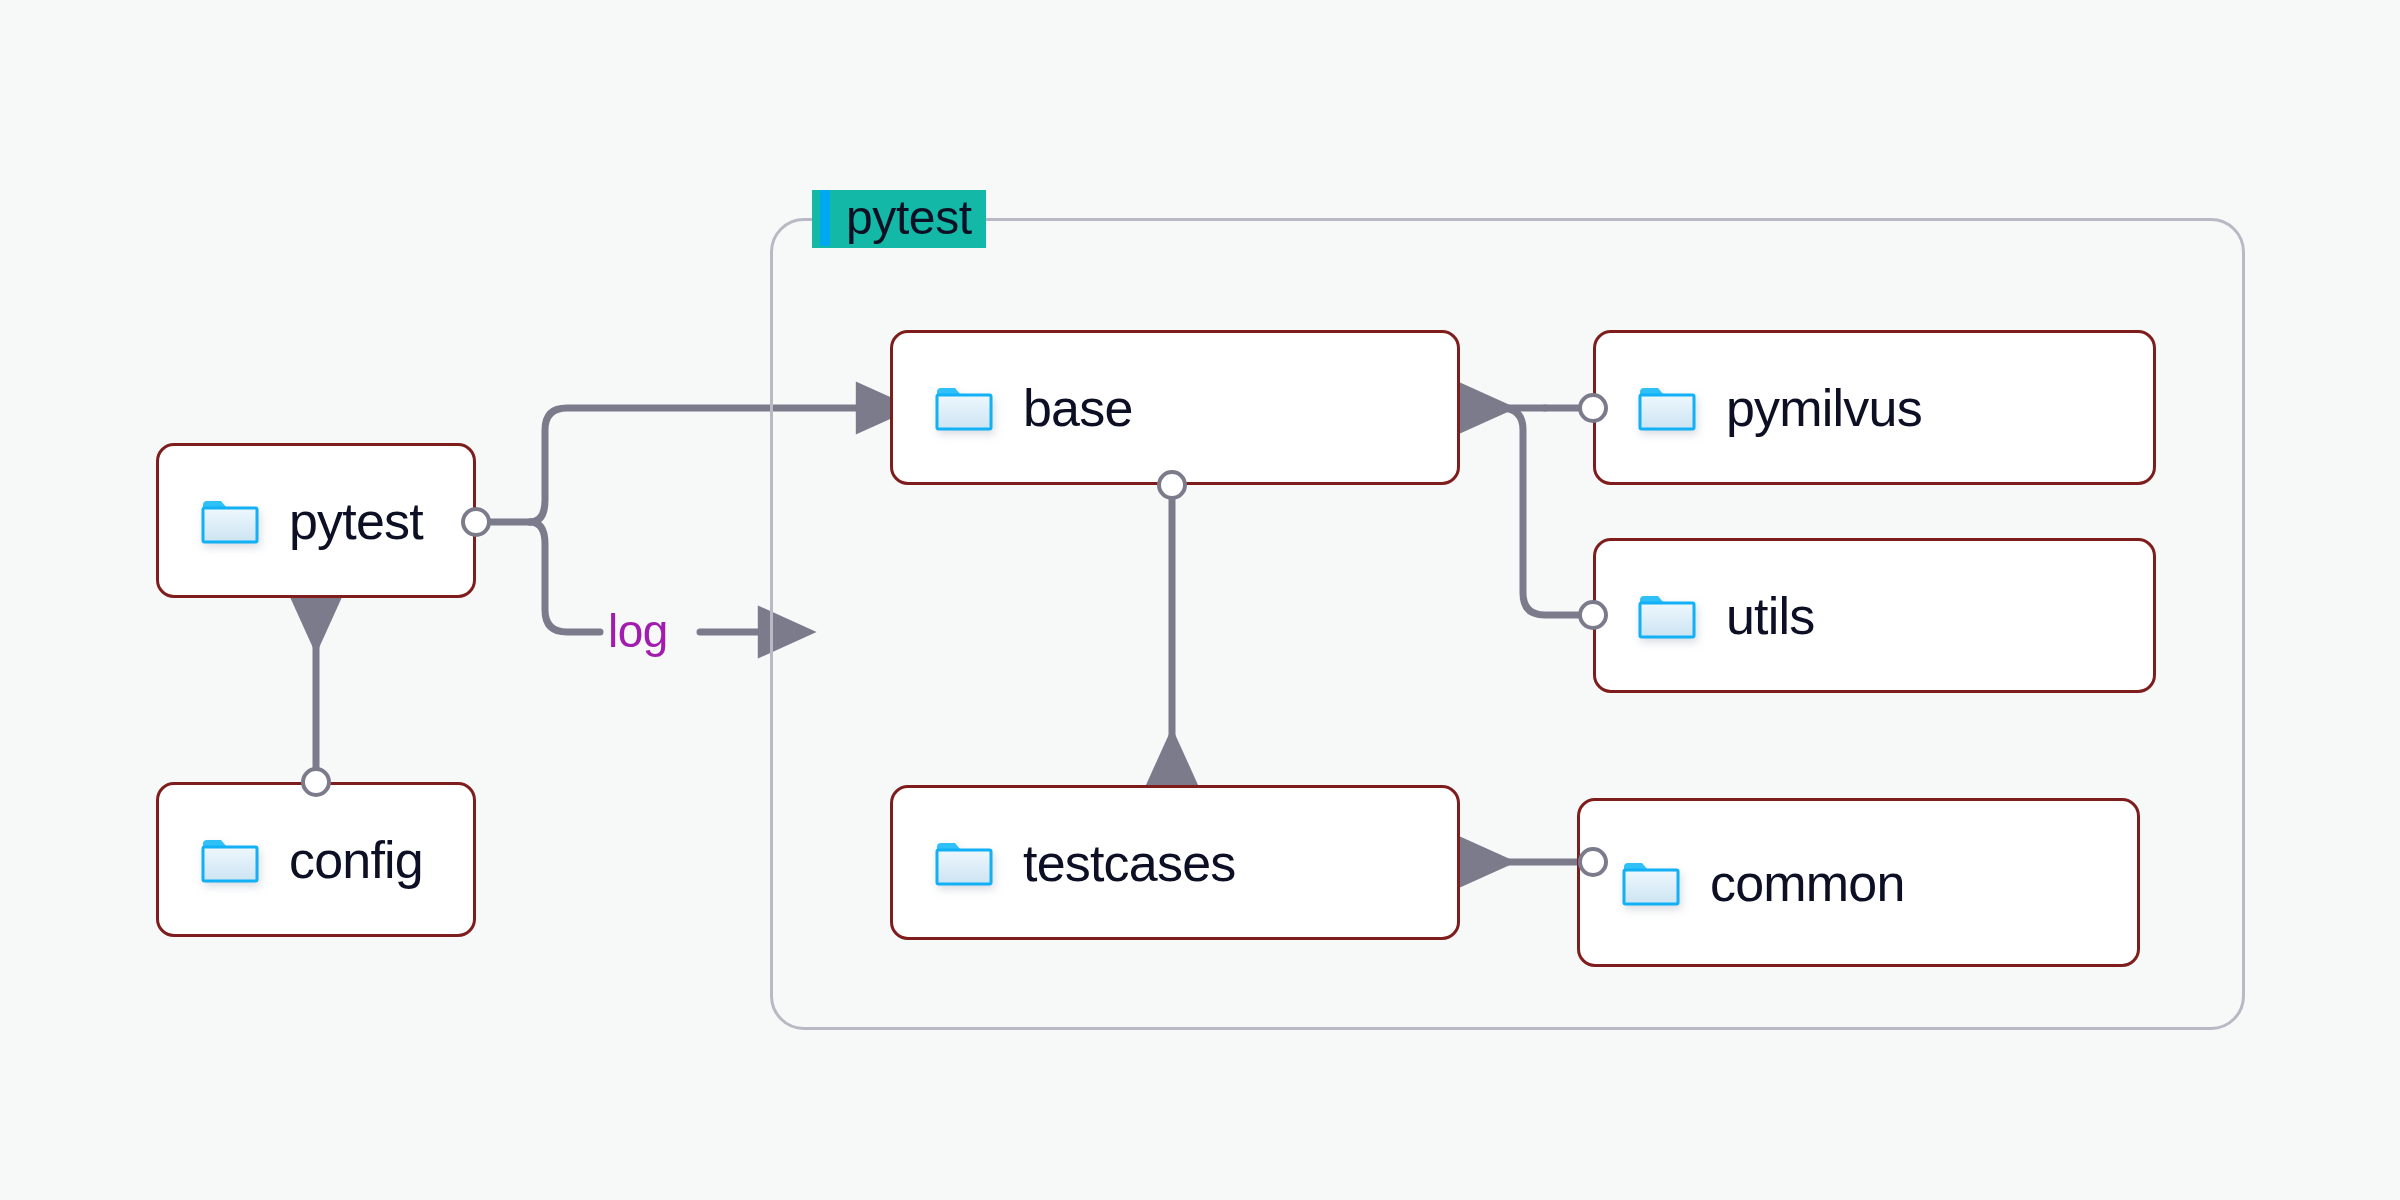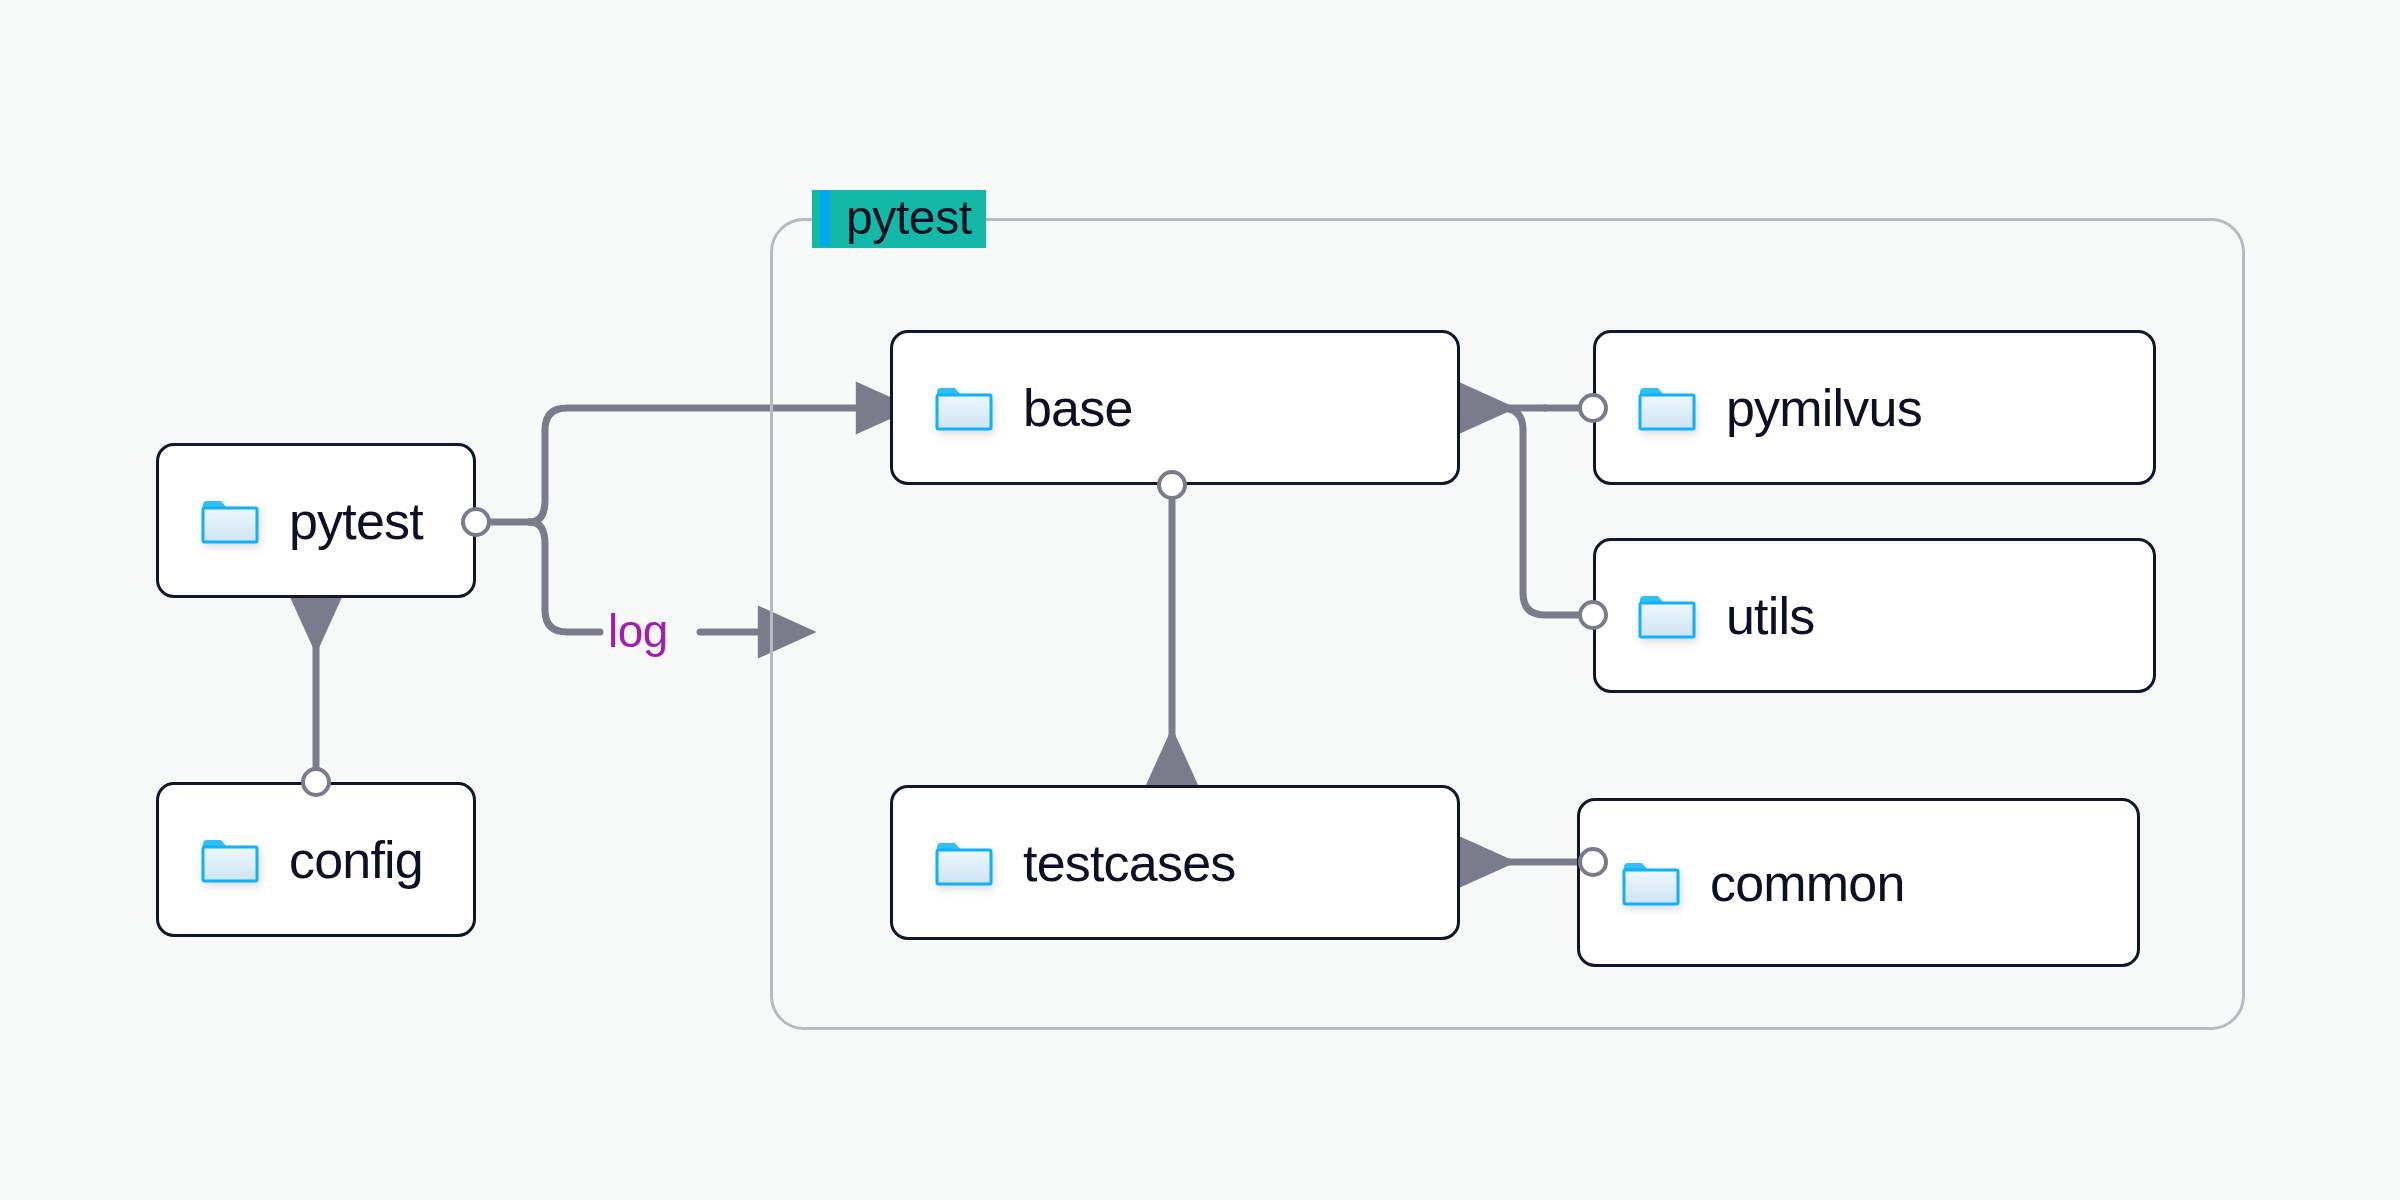--- a/index.html
+++ b/index.html
@@ -55,21 +55,21 @@
     color: #0d1024;
     letter-spacing: -0.4px;
     white-space: nowrap;
   }
 
   
   .node {
     position: absolute;
     box-sizing: border-box;
     background: #ffffff;
-    border: 3px solid #0f172a;
+    border: 3px solid #7f1d1d;
     border-radius: 18px;
     display: flex;
     align-items: center;
     padding-left: 42px;
     gap: 30px;
   }
   .node-label {
     font-size: 52px;
     color: #0d1024;
     letter-spacing: -0.8px;

